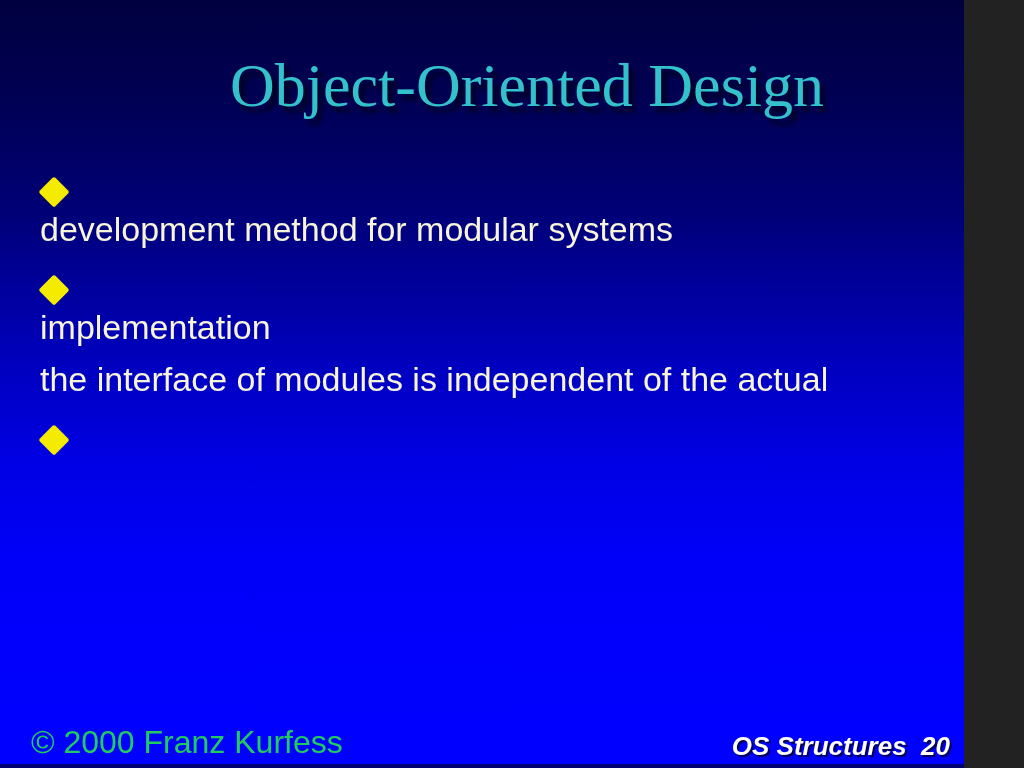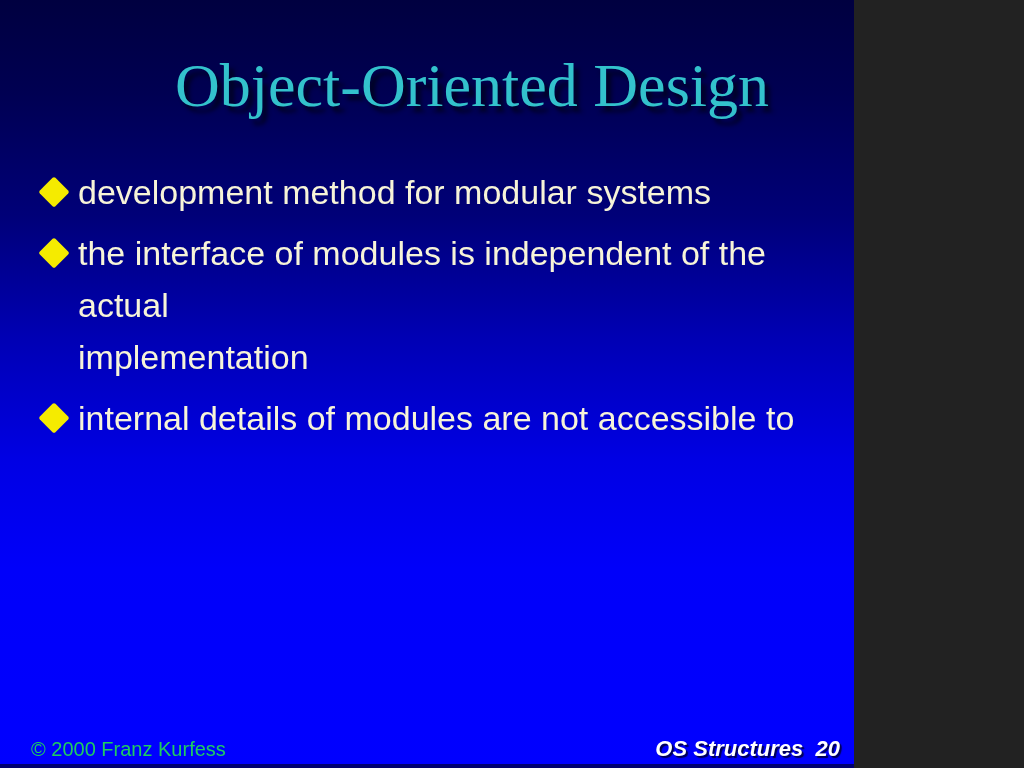--- a/index.html
+++ b/index.html
@@ -2,21 +2,21 @@
 <html><head>
 <meta charset="utf-8">
 <style>
   html, body {
     margin: 0;
     padding: 0;
     background: #222;
   }
   .slide {
     position: relative;
-    width: 854px;
+    width: 964px;
     height: 768px;
     overflow: hidden;
     background: linear-gradient(180deg,
       #000040 0%,
       #000052 12%,
       #000078 28%,
       #0000b4 44%,
       #0000e4 60%,
       #0000fa 74%,
       #0000ff 100%);
@@ -48,20 +48,21 @@
   .bullet-list {
     position: absolute;
     top: 166px;
     left: 40px;
     right: 16px;
   }
   .bullet-item {
     display: flex;
     align-items: flex-start;
     margin-bottom: 9px;
+    flex-direction: column;
   }
   .diamond-col {
     flex: none;
     width: 38px;
   }
   .diamond {
     display: block;
     width: 22px;
     height: 22px;
     margin-top: 15px;
@@ -72,28 +73,28 @@
   }
   .bullet-text {
     color: #f7f4d8;
     font-size: 34px;
     line-height: 52px;
   }
   .footer-left {
     position: absolute;
     left: 31px;
     bottom: 7px;
-    font-size: 20px;
+    font-size: 32px;
     color: #1fcc60;
   }
   .footer-right {
     position: absolute;
     right: 14px;
     bottom: 6px;
-    font-size: 22px;
+    font-size: 26px;
     font-weight: bold;
     font-style: italic;
     color: #ffffff;
     text-shadow: 2px 2px 1px rgba(0, 0, 40, 0.8);
     white-space: pre;
   }
 </style>
 </head>
 <body>
 
@@ -110,31 +111,30 @@
       <div class="bullet-text">
         <div>development method for modular systems</div>
       </div>
     </div>
 
     <div class="bullet-item">
       <span class="diamond-col">
         <span class="diamond"></span>
       </span>
       <div class="bullet-text">
+        <div>implementation</div>
         <div>the interface of modules is independent of the actual</div>
-        <div>implementation</div>
       </div>
     </div>
 
     <div class="bullet-item">
       <span class="diamond-col">
         <span class="diamond"></span>
       </span>
       <div class="bullet-text">
-        <div>internal details of modules are not accessible to</div>
       </div>
     </div>
 
 
   </div>
 
   <div class="footer-left">© 2000 Franz Kurfess</div>
 
   <div class="footer-right">OS Structures  20</div>
 

